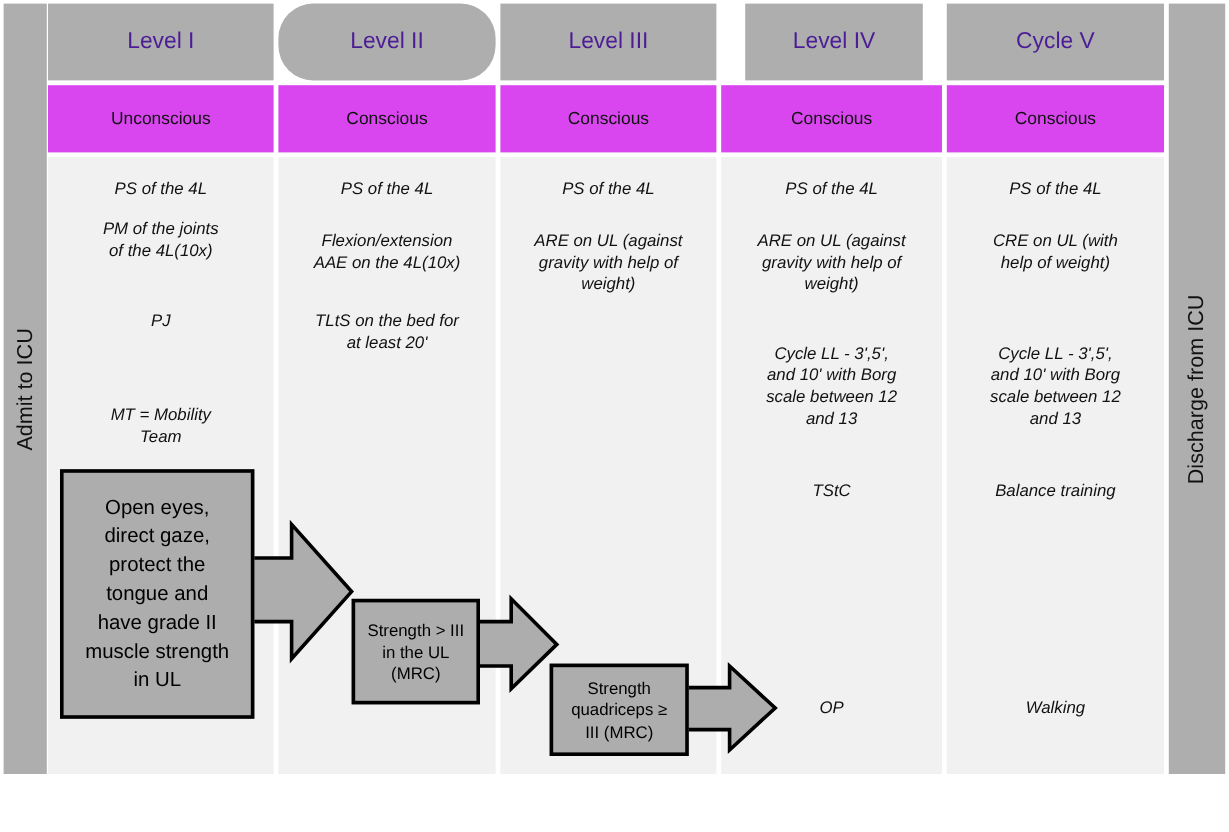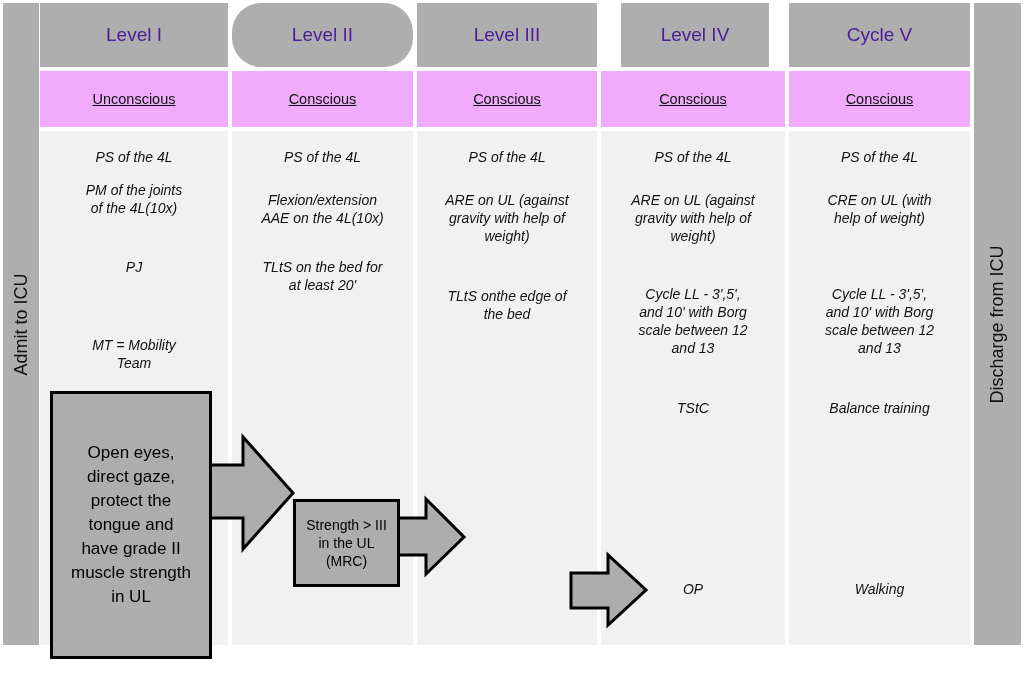--- a/index.html
+++ b/index.html
@@ -51,26 +51,25 @@
   }
   .hdr {
     background: #aeaeae;
     font-size: 19px;
     color: #4c1d95;
     top: 3px;
     height: 64px;
     text-align: right;
   }
   .sub {
-    background: #f0abfc;
+    background: #d946ef;
     font-size: 14.5px;
     color: #111;
     top: 71px;
     height: 56px;
-    text-decoration: underline;
   }
   .body-col {
     background: #f1f1f1;
     top: 131px;
     height: 514px;
     display: block;
     padding-top: 17px;
   }
 
   .body-col .entry {
@@ -90,21 +89,21 @@
     background: #adadad;
     border: 3px solid #000;
     box-sizing: border-box;
     display: flex;
     align-items: center;
     justify-content: center;
     text-align: center;
     color: #000;
     z-index: 5;
   }
-  #box-level1 { left: 50px;  top: 391px; width: 162px; height: 268px; font-size: 17px; line-height: 1.42; }
+  #box-level1 { left: 50px;  top: 391px; width: 162px; height: 208px; font-size: 17px; line-height: 1.42; }
   #box-level2 { left: 293px; top: 499px; width: 107px; height: 88px;  font-size: 14px; line-height: 1.3; }
   #box-level3 { left: 458px; top: 553px; width: 116px; height: 77px;  font-size: 14px; line-height: 1.3; }
 
   
   #arrow-layer {
     position: absolute;
     left: 0; top: 0;
     width: 1024px; height: 693px;
     pointer-events: none;
     z-index: 3;
@@ -176,22 +175,20 @@
     <span>Level III</span>
   </div>
   <div class="cell sub" style="left:417px;width:180px;">
     <span>Conscious</span>
   </div>
   <div class="cell body-col" style="left:417px;width:180px;">
     <div class="entry" style="top:18px;">PS of the 4L</div>
     <div class="entry" style="top: 61px; white-space: pre-line;">ARE on UL (against
 gravity with help of
 weight)</div>
-    <div class="entry" style="top: 157px; white-space: pre-line;">TLtS onthe edge of
-the bed</div>
   </div>
 
   <div class="cell hdr" style="left:601px;width:148px;margin-left:20px;">
     <span>Level IV</span>
   </div>
   <div class="cell sub" style="left:601px;width:184px;">
     <span>Conscious</span>
   </div>
   <div class="cell body-col" style="left:601px;width:184px;">
     <div class="entry" style="top:18px;">PS of the 4L</div>
@@ -240,16 +237,21 @@
 tongue and
 have grade II
 muscle strength
 in UL</span>
   </div>
   <div class="dbox" id="box-level2">
     <span style="white-space: pre-line;">Strength &gt; III
 in the UL
 (MRC)</span>
   </div>
+  <div class="dbox" id="box-level3">
+    <span style="white-space: pre-line;">Strength
+quadriceps ≥
+III (MRC)</span>
+  </div>
 
   <div id="citation">Med Intensiva 2017;41:429–36</div>
 
 </div>
 
 </body></html>

